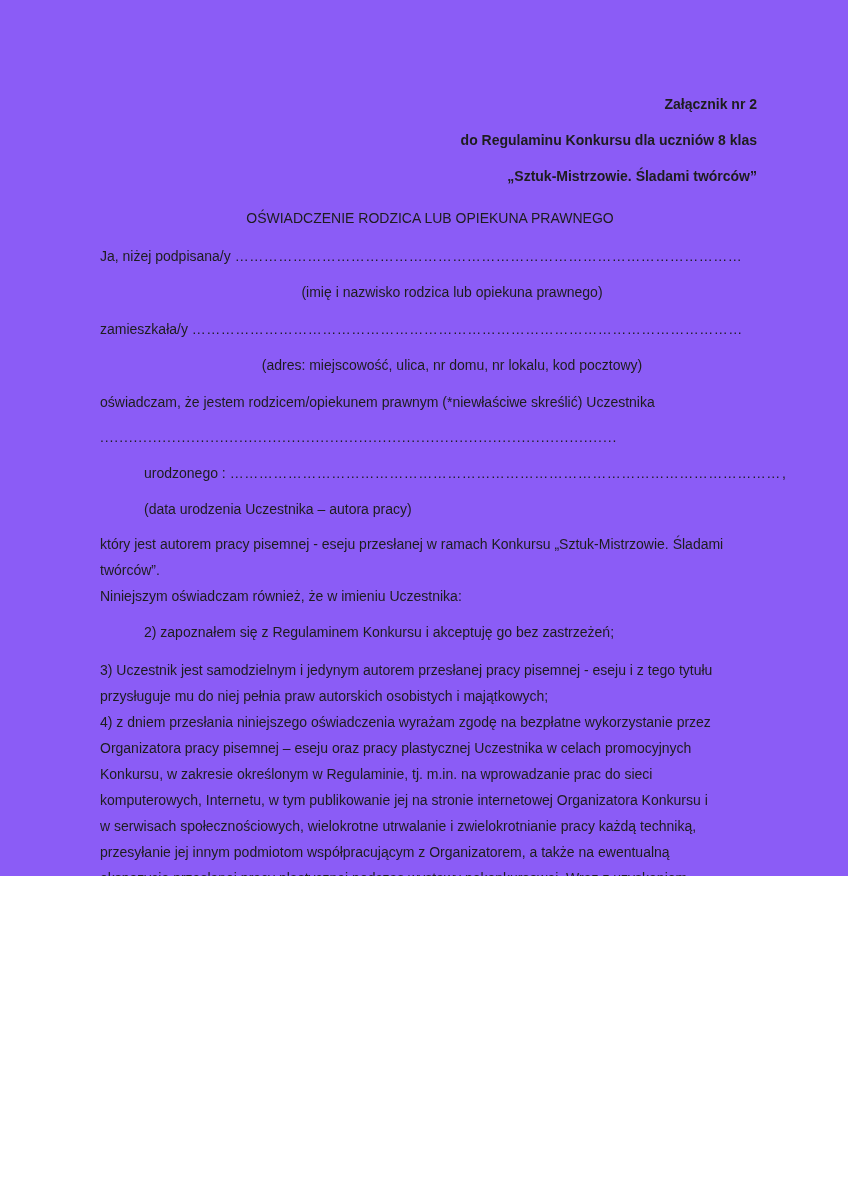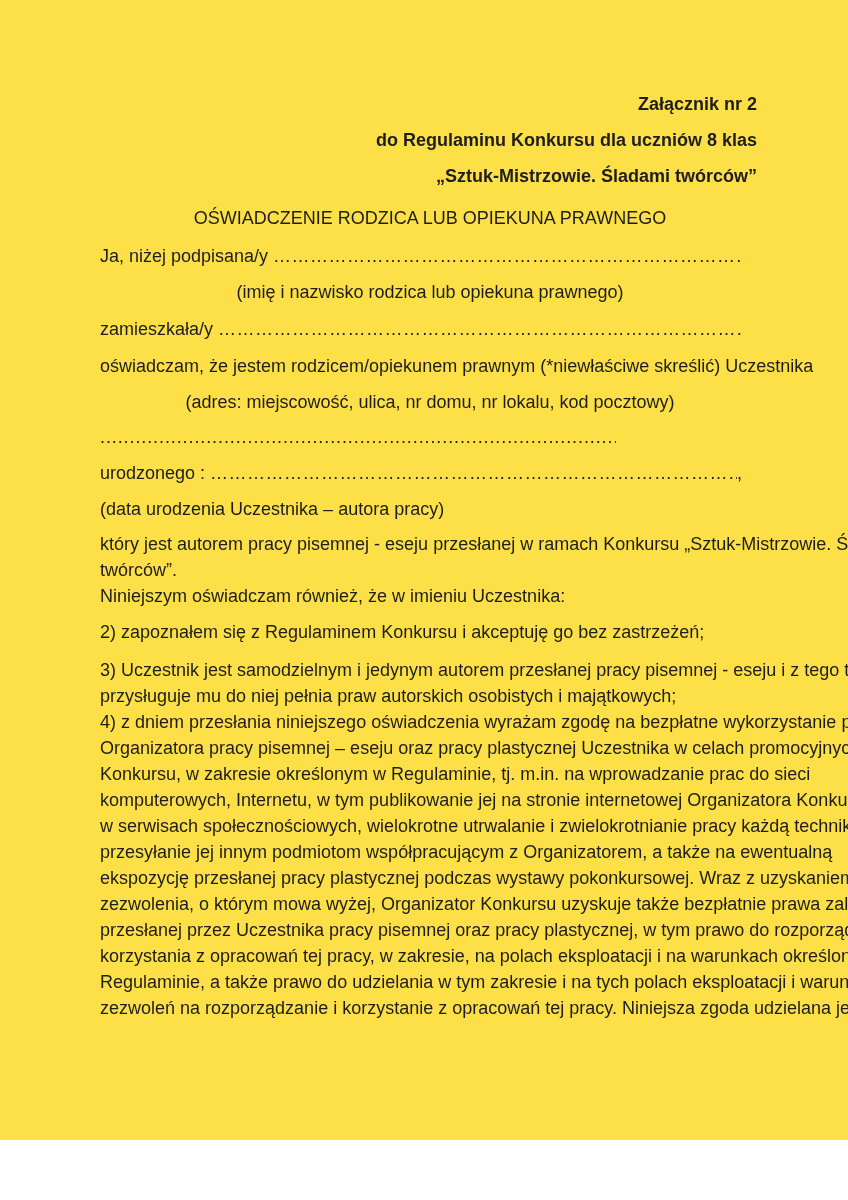--- a/index.html
+++ b/index.html
@@ -1,23 +1,23 @@
 <!DOCTYPE html>
 <html lang="pl"><head>
 <meta charset="utf-8">
 <style>
   html, body { margin: 0; padding: 0; background: #ffffff; }
   .page {
     position: relative;
     width: 848px;
-    height: 1140px;
-    background: #fde047;
+    height: 876px;
+    background: #8b5cf6;
     overflow: hidden;
     font-family: "Liberation Sans", sans-serif;
-    font-size: 18px;
+    font-size: 14px;
     line-height: 26px;
     color: #1d1d1d;
   }
   .content {
     position: absolute;
     left: 100px;
     top: 91px;
     width: 660px;
   }
   .row { white-space: pre; }
@@ -36,21 +36,21 @@
   }
   .comma { flex: 0 0 auto; }
   .dotted-line {
     width: 516px;
     overflow: hidden;
     white-space: nowrap;
     letter-spacing: 0.9px;
   }
   .mt4  { margin-top: 4px; }
   .mt9  { margin-top: 9px; }
-  .mt10 { margin-top: 10px; }
+  .mt10 { margin-top: 10px; margin-left: 44px; }
   .mt11 { margin-top: 11px; }
   .mt12 { margin-top: 12px; }
 </style>
 </head>
 <body>
 
 <div class="page">
   <div class="content">
 
     <div class="hdr">
@@ -66,23 +66,23 @@
       <span class="leader">………………………………………………………………………………………………………………………………………………………………………………</span>
     </div>
 
     <div class="row center mt10">(imię i nazwisko rodzica lub opiekuna prawnego)</div>
 
     <div class="leader-row mt11">
       <span class="lbl">zamieszkała/y </span>
       <span class="leader">………………………………………………………………………………………………………………………………………………………………………………</span>
     </div>
 
+    <div class="row center mt10">(adres: miejscowość, ulica, nr domu, nr lokalu, kod pocztowy)</div>
+
     <div class="row mt11">oświadczam, że jestem rodzicem/opiekunem prawnym (*niewłaściwe skreślić) Uczestnika</div>
-
-    <div class="row center mt10">(adres: miejscowość, ulica, nr domu, nr lokalu, kod pocztowy)</div>
 
     <div class="dotted-line mt9">..................................................................................................................................</div>
 
 
     <div class="leader-row mt10">
       <span class="lbl">urodzonego : </span>
       <span class="leader">………………………………………………………………………………………………………………………………………………………………………………</span>
       <span class="comma">,</span>
     </div>
 

